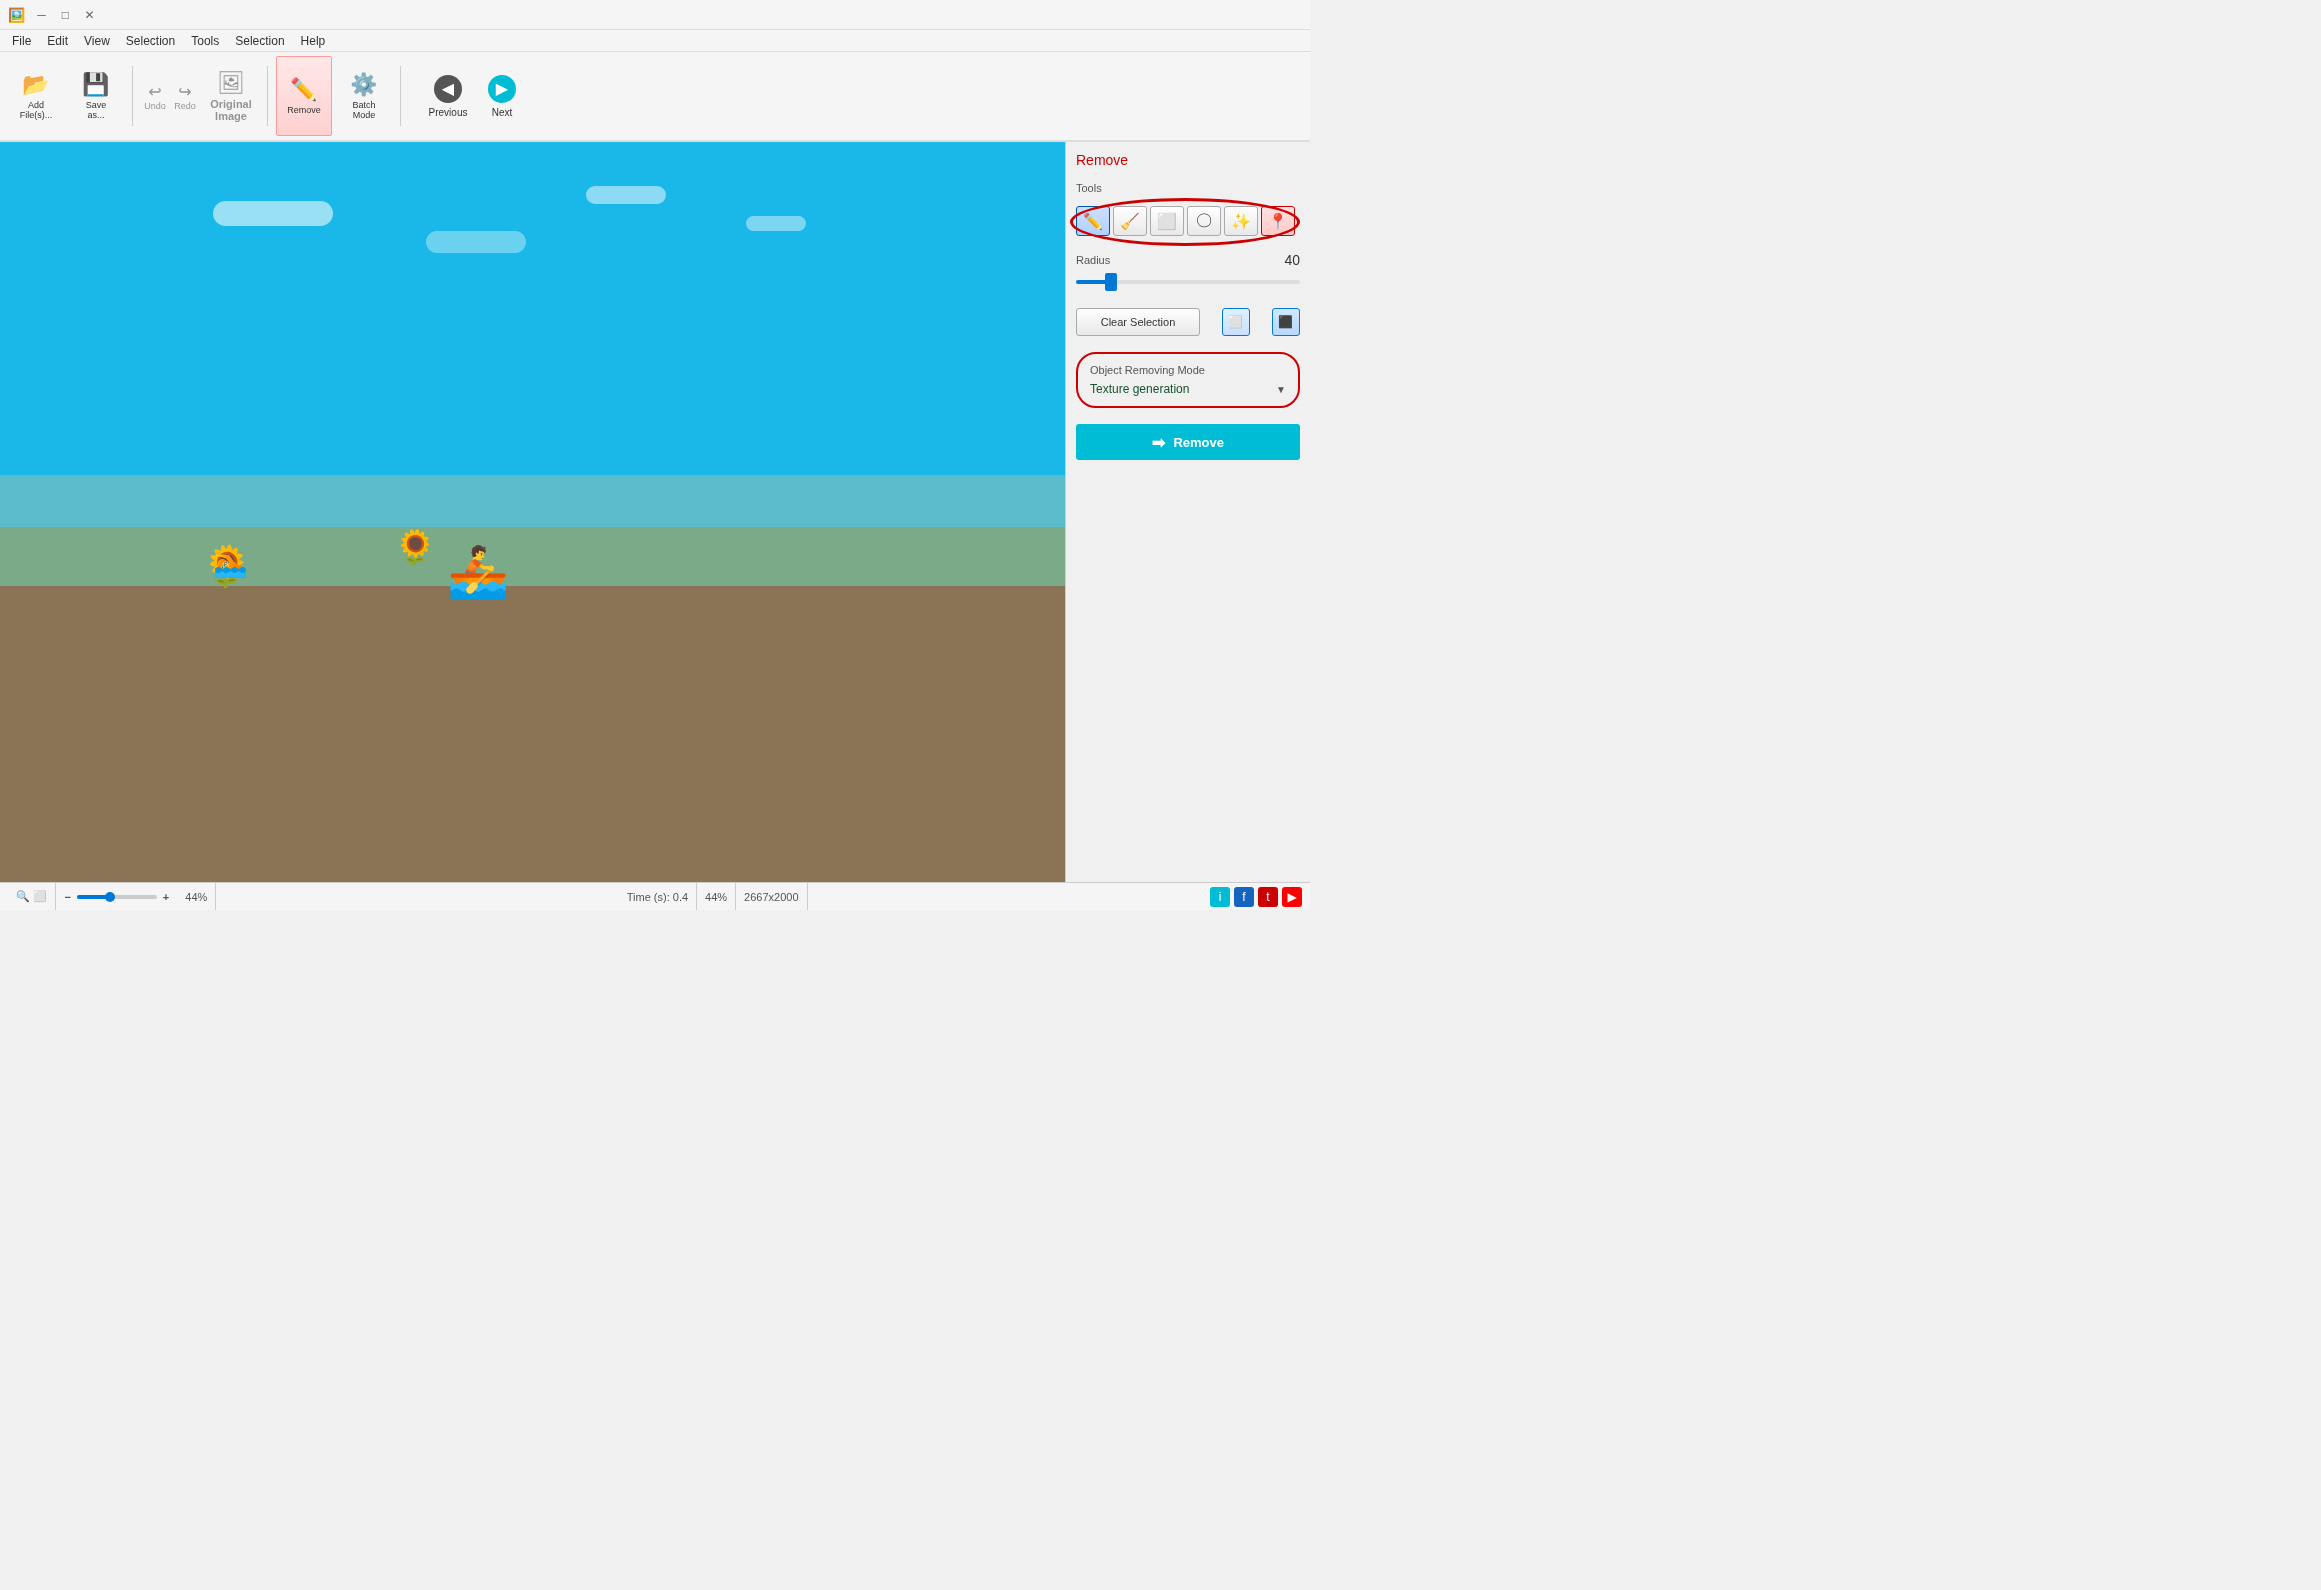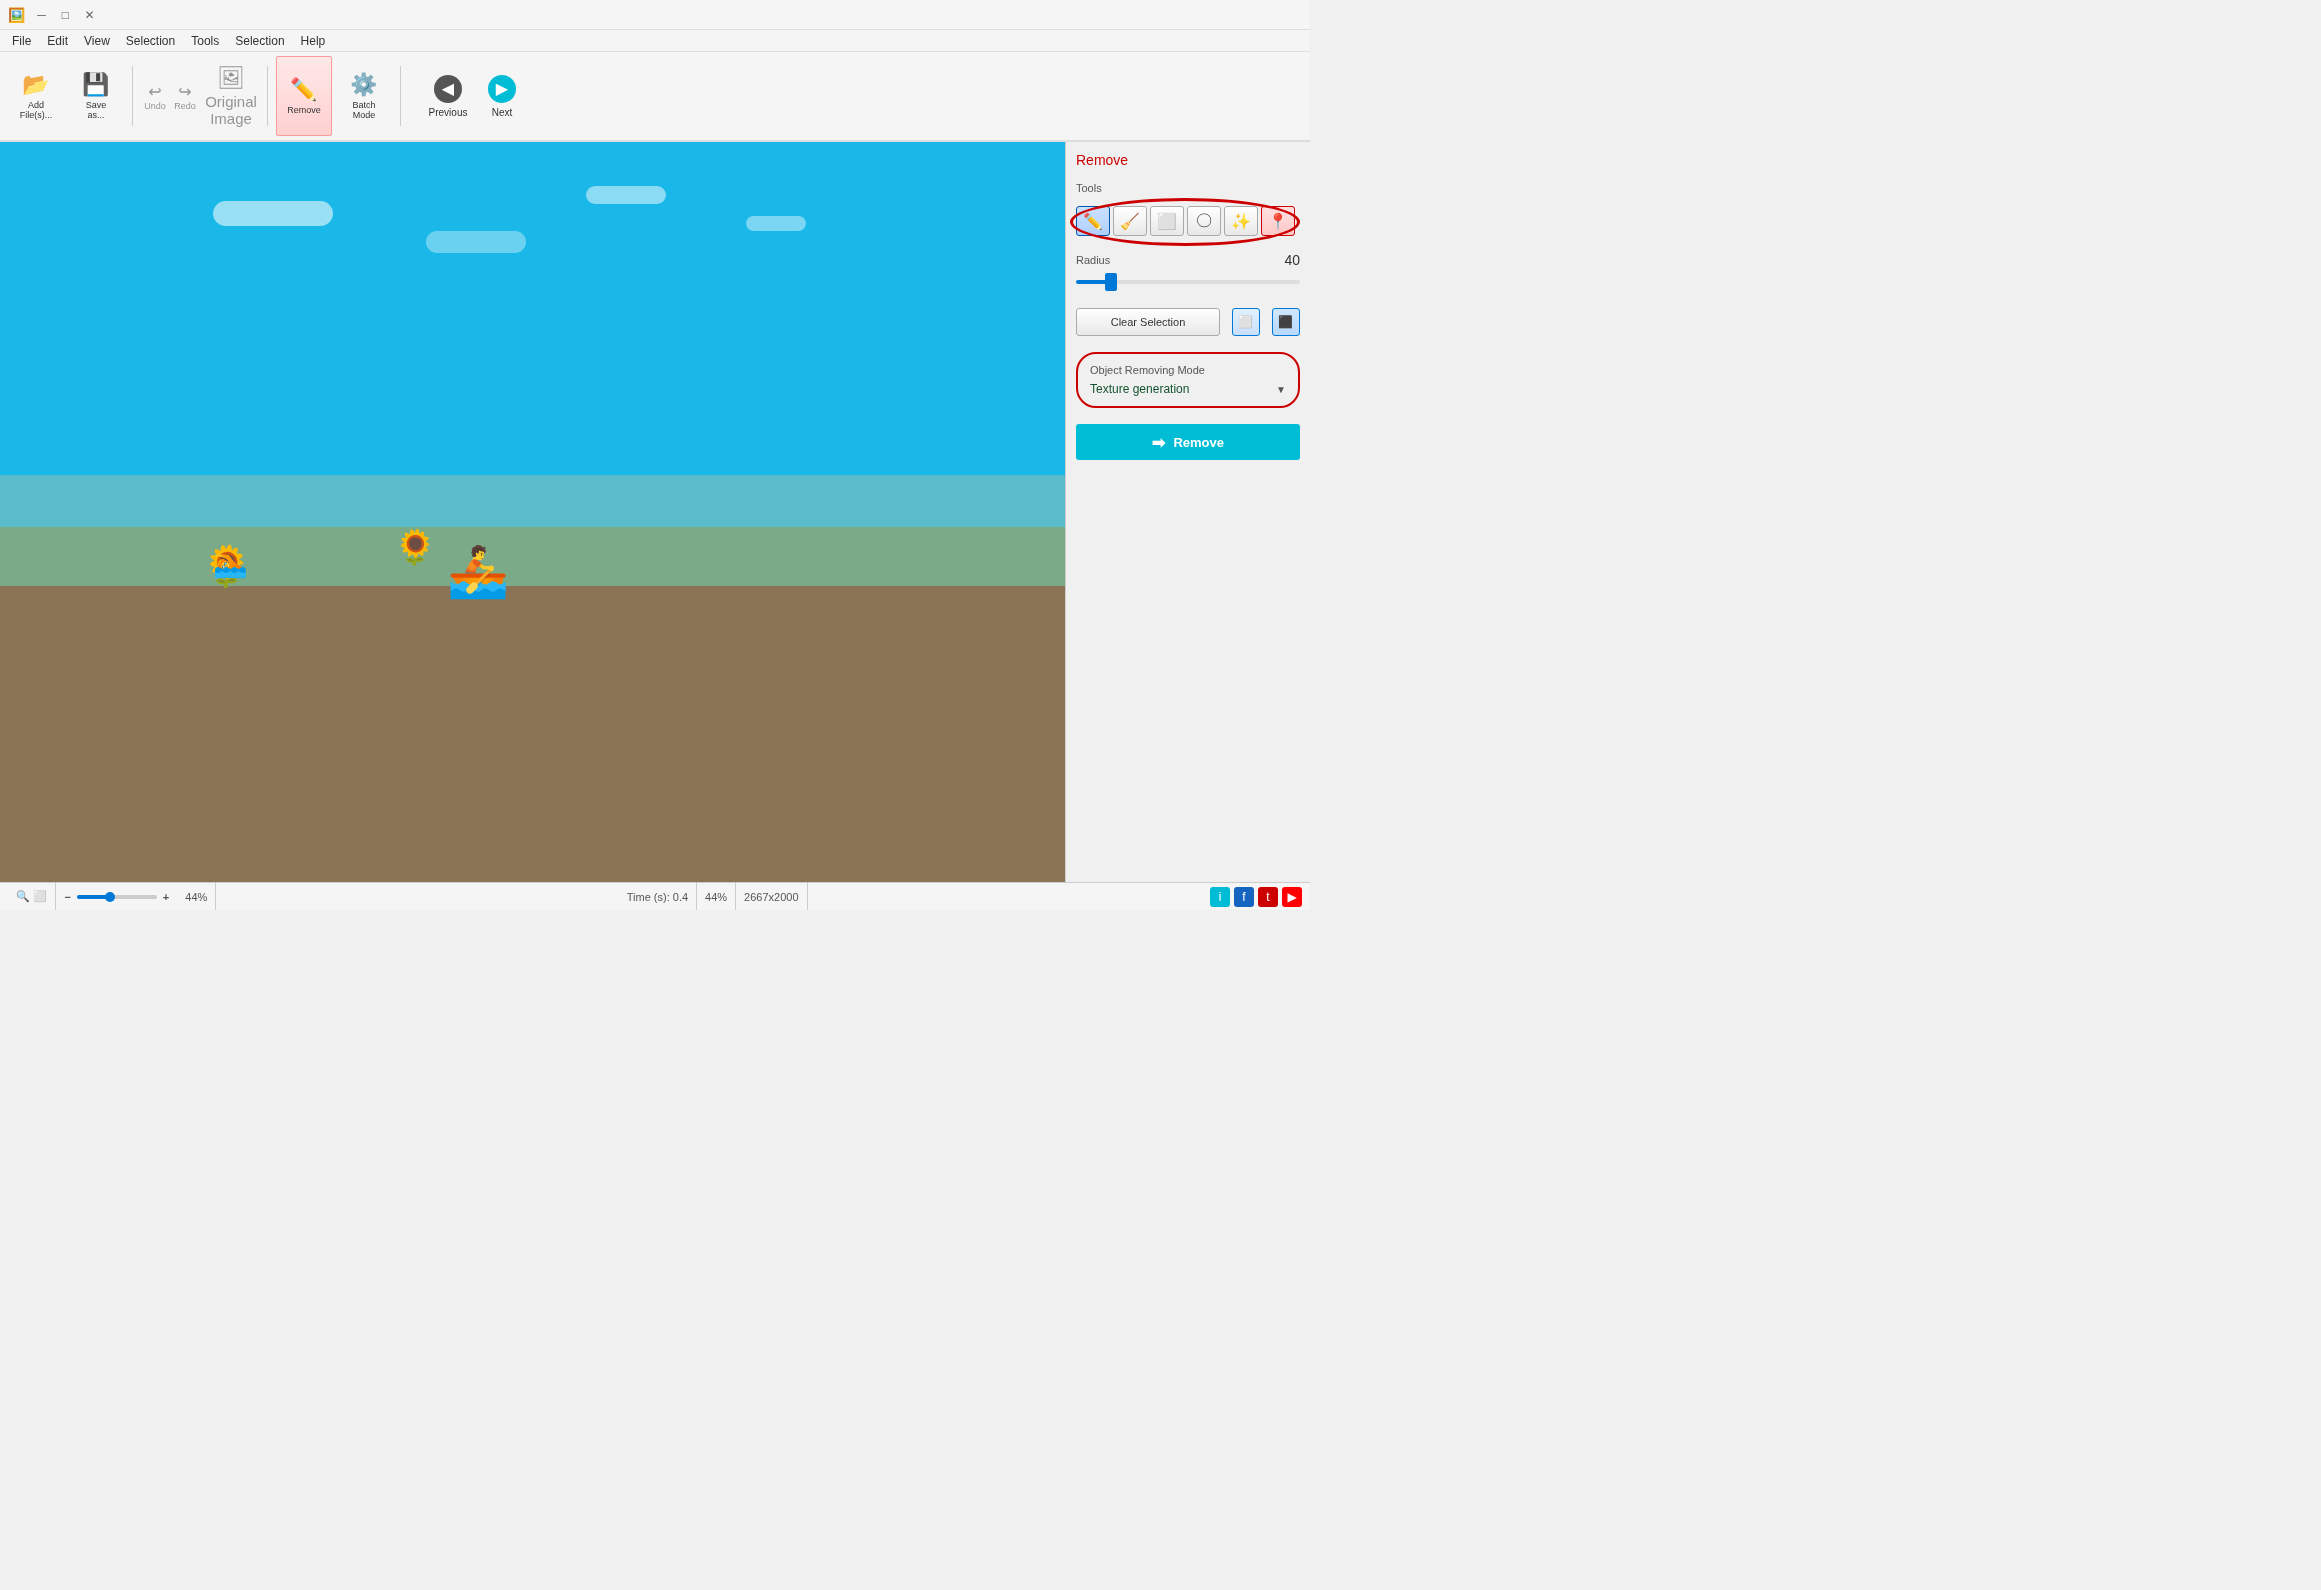--- a/index.html
+++ b/index.html
@@ -216,21 +216,21 @@
       background: #0078d7;
       border-radius: 2px;
       position: absolute;
       top: -7px;
       left: 13%;
       cursor: pointer;
     }
 
     .clear-row {
       display: flex;
-      gap: 12px;
+      gap: 22px;
       align-items: center;
       margin-bottom: 8px;
     }
     .clear-btn {
       flex: 1;
       height: 28px;
       background: linear-gradient(to bottom, #fff, #e8e8e8);
       border: 1px solid #aaa;
       border-radius: 3px;
       cursor: pointer;
@@ -390,21 +390,21 @@
         <span style="font-size:9px;">Undo</span>
       </button>
       <button class="toolbar-btn tb-small" style="opacity:0.5;">
         <span style="font-size:16px;">↪</span>
         <span style="font-size:9px;">Redo</span>
       </button>
     </div>
   </div>
   <button class="toolbar-btn" style="opacity:0.5;">
     <span class="tb-icon">🖼</span>
-    <span style="font-size:15px; text-align:center;">Original<br>Image</span>
+    <span style="font-size:11px; text-align:center;font-weight:bold;">Original<br>Image</span>
   </button>
   <div class="toolbar-sep"></div>
   <button class="toolbar-btn" style="background: linear-gradient(to bottom, #ffe8e8, #ffd0d0); border-color: #ff9999;">
     <span class="tb-icon" style="color: #cc0000;">✏️</span>
     <span style="font-size:9px;">Remove</span>
   </button>
   <button class="toolbar-btn">
     <span class="tb-icon">⚙️</span>
     <span style="font-size:9px; text-align:center;">Batch<br>Mode</span>
   </button>

